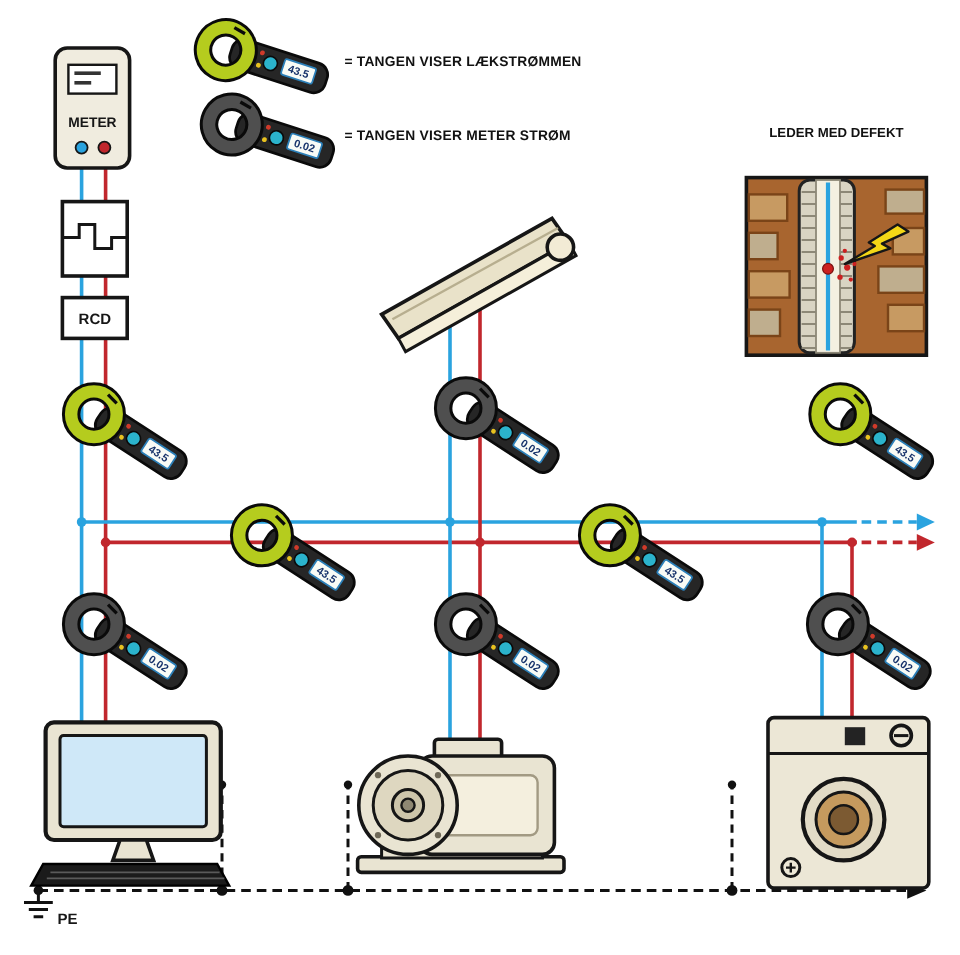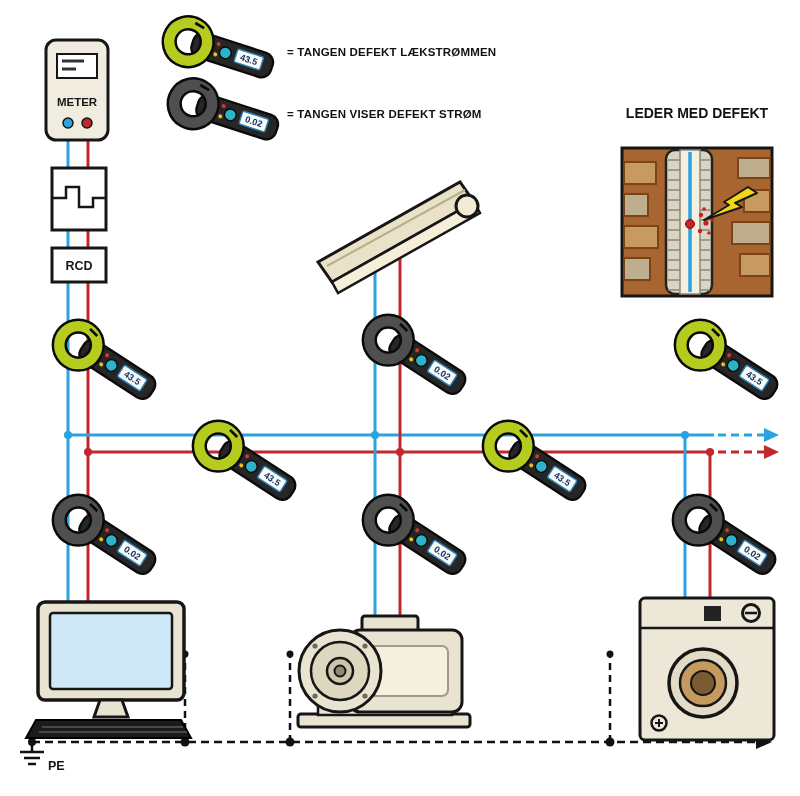--- a/index.html
+++ b/index.html
@@ -9,21 +9,21 @@
   .base{position:absolute;left:0;top:0;}
   .svg-label{font-family:"Liberation Sans","DejaVu Sans",sans-serif;font-weight:bold;fill:#161616;}
   .clamp{position:absolute;width:116px;height:94px;}
   .clamp svg{display:block;overflow:visible;}
   .clamp-leak{color:#b5cc1e;}
   .clamp-none{color:#4f4f4f;}
   .tilt{transform:rotate(-15deg);}
   .clamp-value{font-family:"Liberation Sans","DejaVu Sans",sans-serif;font-weight:bold;fill:#17336b;}
   .legend-label{position:absolute;font-weight:bold;font-size:11.5px;color:#111;white-space:nowrap;letter-spacing:.2px;}
   .defect-label{position:absolute;left:617px;top:104px;width:160px;text-align:center;
-                font-weight:bold;font-size:14px;line-height:1.3;color:#111;}
+                font-weight:bold;font-size:11px;line-height:1.3;color:#111;}
 </style>
 </head>
 <body>
 
 <div class="stage">
 
   <svg width="0" height="0" style="position:absolute">
     <defs>
       <g id="clamp-sym">
         <g transform="rotate(33 38 34)">
@@ -189,22 +189,22 @@
       <use href="#clamp-sym"></use>
       <text class="clamp-value" transform="rotate(33 38 34)" x="99" y="36.5" text-anchor="middle" font-size="10">43.5</text>
     </svg>
   </div>
   <div class="clamp clamp-none tilt" style="left:170px;top:68px">
     <svg width="116" height="94" viewBox="0 0 128 104">
       <use href="#clamp-sym"></use>
       <text class="clamp-value" transform="rotate(33 38 34)" x="99" y="36.5" text-anchor="middle" font-size="10">0.02</text>
     </svg>
   </div>
-  <div class="legend-label" style="left:287px;top:46px">= TANGEN DEFEKT LÆKSTRØMMEN</div>
-  <div class="legend-label" style="left:287px;top:108px">= TANGEN VISER DEFEKT STRØM</div>
+  <div class="legend-label" style="left:287px;top:46px">= TANGEN VISER LÆKSTRØMMEN</div>
+  <div class="legend-label" style="left:287px;top:108px">= TANGEN VISER METER STRØM</div>
 
   <div class="defect-label">
     <div>LEDER MED DEFEKT</div>
   </div>
 
   <div class="clamp clamp-leak" style="left:51px;top:318px">
     <svg width="116" height="94" viewBox="0 0 128 104">
       <use href="#clamp-sym"></use>
       <text class="clamp-value" transform="rotate(33 38 34)" x="99" y="36.5" text-anchor="middle" font-size="10">43.5</text>
     </svg>

